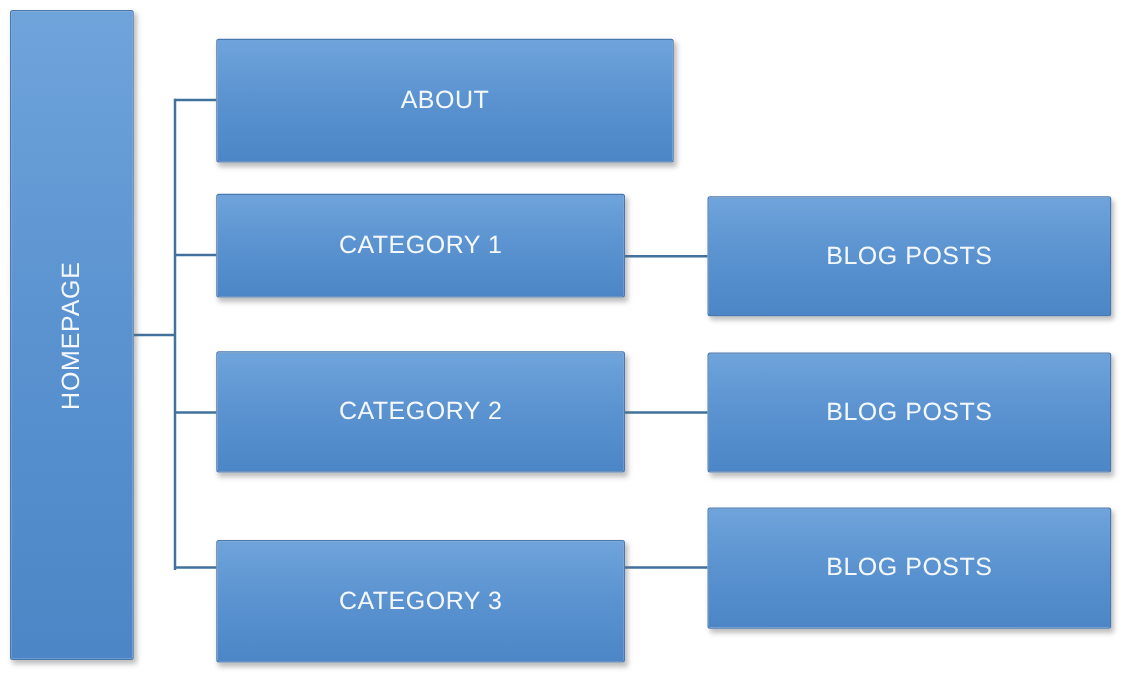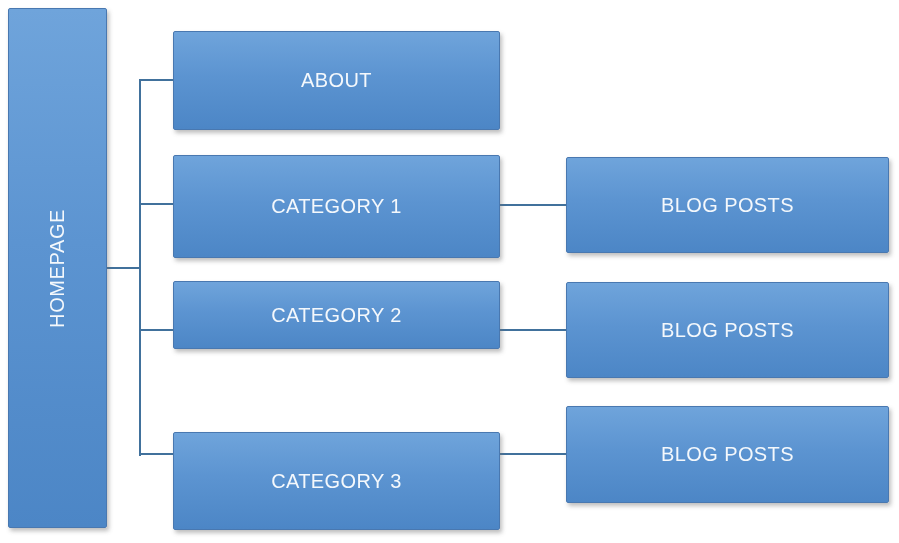--- a/index.html
+++ b/index.html
@@ -30,23 +30,23 @@
     box-shadow: 2px 3px 4px rgba(110,110,110,0.45);
     display: flex;
     align-items: center;
     justify-content: center;
     color: var(--text);
     font-size: 20px;
     letter-spacing: 0.4px;
     white-space: nowrap;
   }
   .node-homepage   { left: 8px;   top: 8px;   width: 99px;  height: 520px; }
-  .node-about      { left: 173px; top: 31px;  width: 327px; height: 99px; }
-  .node-category1  { left: 173px; top: 155px; width: 327px; height: 103px; }
-  .node-category2  { left: 173px; top: 281px; width: 327px; height: 68px; }
+  .node-about      { left: 173px; top: 31px;  width: 366px; height: 99px; }
+  .node-category1  { left: 173px; top: 155px; width: 327px; height: 83px; }
+  .node-category2  { left: 173px; top: 281px; width: 327px; height: 97px; }
   .node-category3  { left: 173px; top: 405px; width: 327px; height: 98px; margin-top: 27px; }
   .node-blog1      { left: 566px; top: 157px; width: 323px; height: 96px; }
   .node-blog2      { left: 566px; top: 282px; width: 323px; height: 96px; }
   .node-blog3      { left: 566px; top: 406px; width: 323px; height: 97px; }
   .vtext {
     writing-mode: vertical-rl;
     transform: rotate(180deg);
     letter-spacing: 0.6px;
   }
   .conn {

